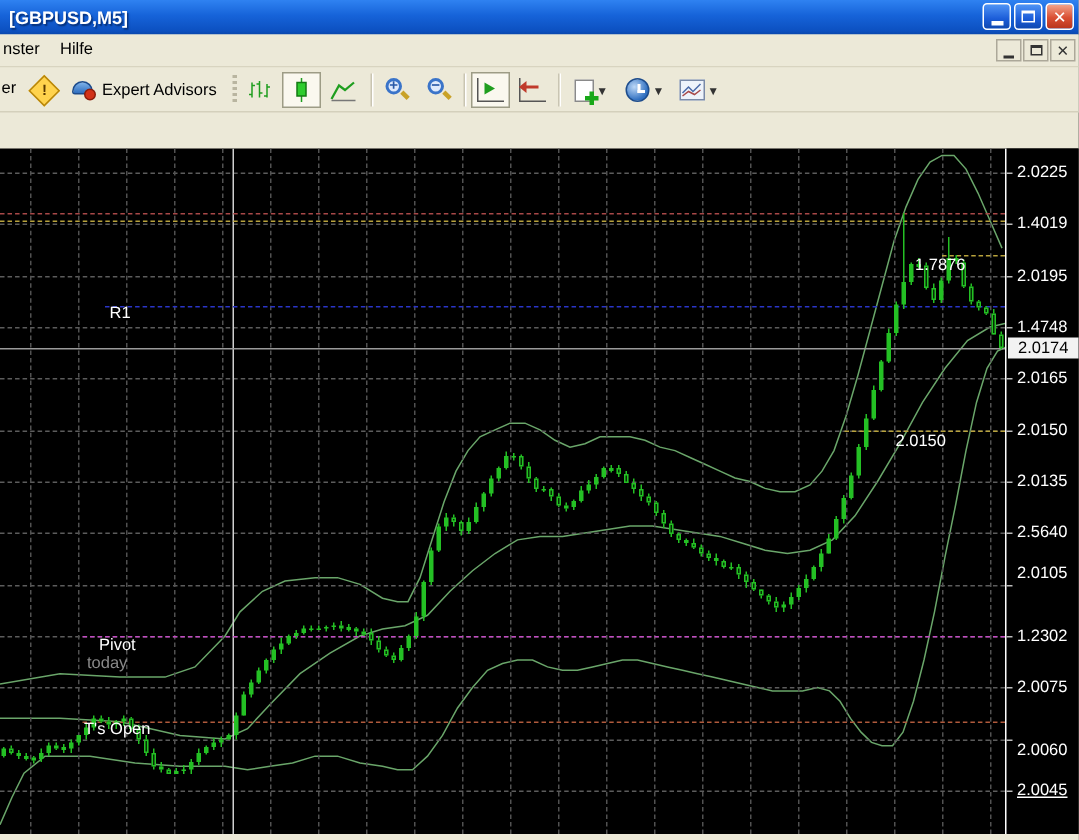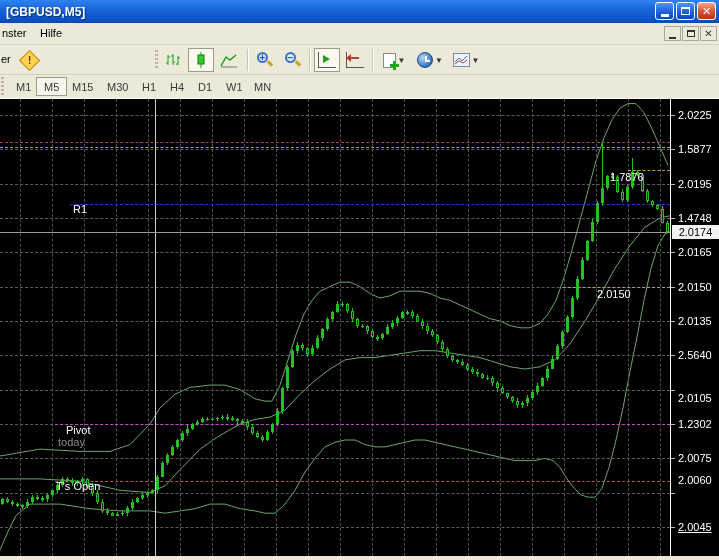--- a/index.html
+++ b/index.html
@@ -135,20 +135,27 @@
     </div>
   </div>
 
   <div id="toolbar">
     <span style="position:absolute;left:1px;top:8px">er</span>
     <div class="tool" style="left:16px;width:26px">
       <span class="icon-warn">
           <span>!</span>
         </span>
     </div>
+    <div class="tool" style="left:44px;width:108px;justify-content:flex-start;padding-left:3px">
+      <span class="icon-ea">
+          <span class="cap"></span>
+          <span class="dot"></span>
+        </span>
+      <span class="ea-label">Expert Advisors</span>
+    </div>
     <div class="thandle" style="left:155px"></div>
     <div class="tool" style="left:160px;width:26px">
       <svg width="18" height="16">
           <path d="M4 3v10M2 11h2M4 5h2 M9 2v11M7 4h2M9 10h2 M14 4v9M12 12h2M14 6h2" stroke="#1f9e1f" fill="none"></path>
         </svg>
     </div>
     <div class="tool pressed" style="left:188px;width:26px">
       <svg width="18" height="18">
           <line x1="9" y1="1" x2="9" y2="17" stroke="#1f9e1f"></line>
           <rect x="6" y="4" width="6" height="9" fill="#2ecc2e" stroke="#137a13"></rect>
@@ -199,32 +206,20 @@
       <span class="tmpl-ic">
         <svg width="15" height="12">
             <path d="M1 8 L5 4 L8 7 L13 2" stroke="#4a6aa8" fill="none"></path>
             <path d="M1 10 L5 7 L9 9 L13 6" stroke="#a84a4a" fill="none"></path>
           </svg>
       </span>
         <span class="dd">▼</span>
     </div>
   </div>
 
-  <div id="tfbar">
-    <div class="thandle" style="left:1px;top:2px"></div>
-    <div class="tf" style="left:8px">M1</div>
-    <div class="tf sel" style="left:36px">M5</div>
-    <div class="tf" style="left:64px">M15</div>
-    <div class="tf" style="left:99px">M30</div>
-    <div class="tf" style="left:134px">H1</div>
-    <div class="tf" style="left:162px">H4</div>
-    <div class="tf" style="left:190px">D1</div>
-    <div class="tf" style="left:218px">W1</div>
-    <div class="tf" style="left:246px">MN</div>
-  </div>
 
   <div id="chart">
     <div id="plot">
       <svg id="bands" width="670" height="457">
           <polyline points="0,357.0 40,350.1 80,352.4 110,352.4 130,345.6 150,325.0 160,308.9 175,295.2 190,288.4 210,286.1 225,286.1 240,290.6 255,299.8 265,302.1 272,302.1 280,286.1 288,260.9 296,235.7 304,215.1 312,201.4 320,192.2 330,187.6 340,183.1 350,183.1 360,187.6 370,194.5 380,199.1 390,196.8 400,192.2 410,192.2 420,192.2 430,194.5 440,199.1 450,201.4 460,206.0 470,210.5 480,215.1 490,219.7 500,222.0 510,226.6 520,228.8 530,228.8 540,224.3 548,215.1 556,201.4 564,178.5 572,151.0 580,121.3 588,91.5 596,61.8 604,38.9 612,20.6 620,9.1 628,4.6 636,4.6 644,13.7 652,29.7 660,48.0 668,66.4" fill="none" stroke="#6aa66a" stroke-width="1"></polyline>
           <polyline points="0,379.9 40,379.9 80,382.2 120,391.3 150,393.6 165,386.8 180,370.7 200,350.1 220,336.4 240,325.0 255,320.4 270,318.1 285,311.2 300,295.2 315,281.5 330,270.0 345,260.9 360,258.6 375,258.6 390,256.3 405,254.0 420,251.7 435,251.7 450,254.0 465,256.3 480,258.6 495,263.2 510,267.8 525,270.0 540,267.8 555,260.9 570,244.9 585,222.0 600,196.8 615,169.3 630,146.5 645,128.1 660,119.0 670,116.7" fill="none" stroke="#6aa66a" stroke-width="1"></polyline>
           <polyline points="0,450.8 8,432.5 16,416.5 30,405.1 60,405.1 90,409.7 120,411.9 150,411.9 165,414.2 180,411.9 195,409.7 210,405.1 225,405.1 240,409.7 255,411.9 265,414.2 275,414.2 285,405.1 295,391.3 305,373.0 315,359.3 325,347.9 335,343.3 345,341.0 355,341.0 365,345.6 375,347.9 385,347.9 395,345.6 405,343.3 415,341.0 425,341.0 435,343.3 445,345.6 455,347.9 465,350.1 475,352.4 485,354.7 495,357.0 505,359.3 515,361.6 525,361.6 535,361.6 545,359.3 553,361.6 560,368.5 567,379.9 574,389.1 581,395.9 588,398.2 595,398.2 602,389.1 609,368.5 616,341.0 623,308.9 630,272.3 637,238.0 644,201.4 651,169.3 658,146.5 665,135.0 670,132.7" fill="none" stroke="#6aa66a" stroke-width="1"></polyline>
         </svg>
     <div class="hgrid" style="top: 16px;"></div>
         <div class="hgrid" style="top: 50.33px;"></div>
@@ -541,41 +536,41 @@
         <div class="chart-label" style="left: 610px; top: 72px; color: rgb(255, 255, 255);">1.7876</div>
         <div class="chart-label" style="left: 597px; top: 189px; color: rgb(255, 255, 255);">2.0150</div>
         <div class="chart-label" style="left: 66px; top: 325px; color: rgb(255, 255, 255);">Pivot</div>
         <div class="chart-label" style="left: 58px; top: 337px; color: rgb(138, 138, 138);">today</div>
         <div class="chart-label" style="left: 56px; top: 381px; color: rgb(255, 255, 255);">T's Open</div>
       </div>
     <div id="axis">
         <div class="tick" style="top: 16px;"></div>
         <div class="axis-label" style="top: 10px;">2.0225</div>
         <div class="tick" style="top: 50.33px;"></div>
-        <div class="axis-label" style="top: 44.33px;">1.5877</div>
+        <div class="axis-label" style="top: 44.33px;">1.4019</div>
         <div class="tick" style="top: 84.66px;"></div>
         <div class="axis-label" style="top: 78.66px;">2.0195</div>
         <div class="tick" style="top: 118.99px;"></div>
         <div class="axis-label" style="top: 112.99px;">1.4748</div>
         <div class="tick" style="top: 153.32px;"></div>
         <div class="axis-label" style="top: 147.32px;">2.0165</div>
         <div class="tick" style="top: 187.65px;"></div>
         <div class="axis-label" style="top: 181.65px;">2.0150</div>
         <div class="tick" style="top: 221.98px;"></div>
         <div class="axis-label" style="top: 215.98px;">2.0135</div>
         <div class="tick" style="top: 256.31px;"></div>
         <div class="axis-label" style="top: 250.31px;">2.5640</div>
         <div class="tick" style="top: 290.64px;"></div>
-        <div class="axis-label" style="top: 293px;">2.0105</div>
+        <div class="axis-label" style="top: 277px;">2.0105</div>
         <div class="tick" style="top: 324.97px;"></div>
         <div class="axis-label" style="top: 318.97px;">1.2302</div>
         <div class="tick" style="top: 359.3px;"></div>
         <div class="axis-label" style="top: 353.3px;">2.0075</div>
         <div class="tick" style="top: 393.63px;"></div>
-        <div class="axis-label" style="top: 375px;">2.0060</div>
+        <div class="axis-label" style="top: 395px;">2.0060</div>
         <div class="tick" style="top: 427.96px;"></div>
         <div class="axis-label" style="top: 421.96px; text-decoration: underline;">2.0045</div>
         <div class="price-tag" style="top: 125.722px;">2.0174</div>
       </div>
   </div>
 
   <div id="bottomstrip"></div>
 </div>
 
 </body></html>

